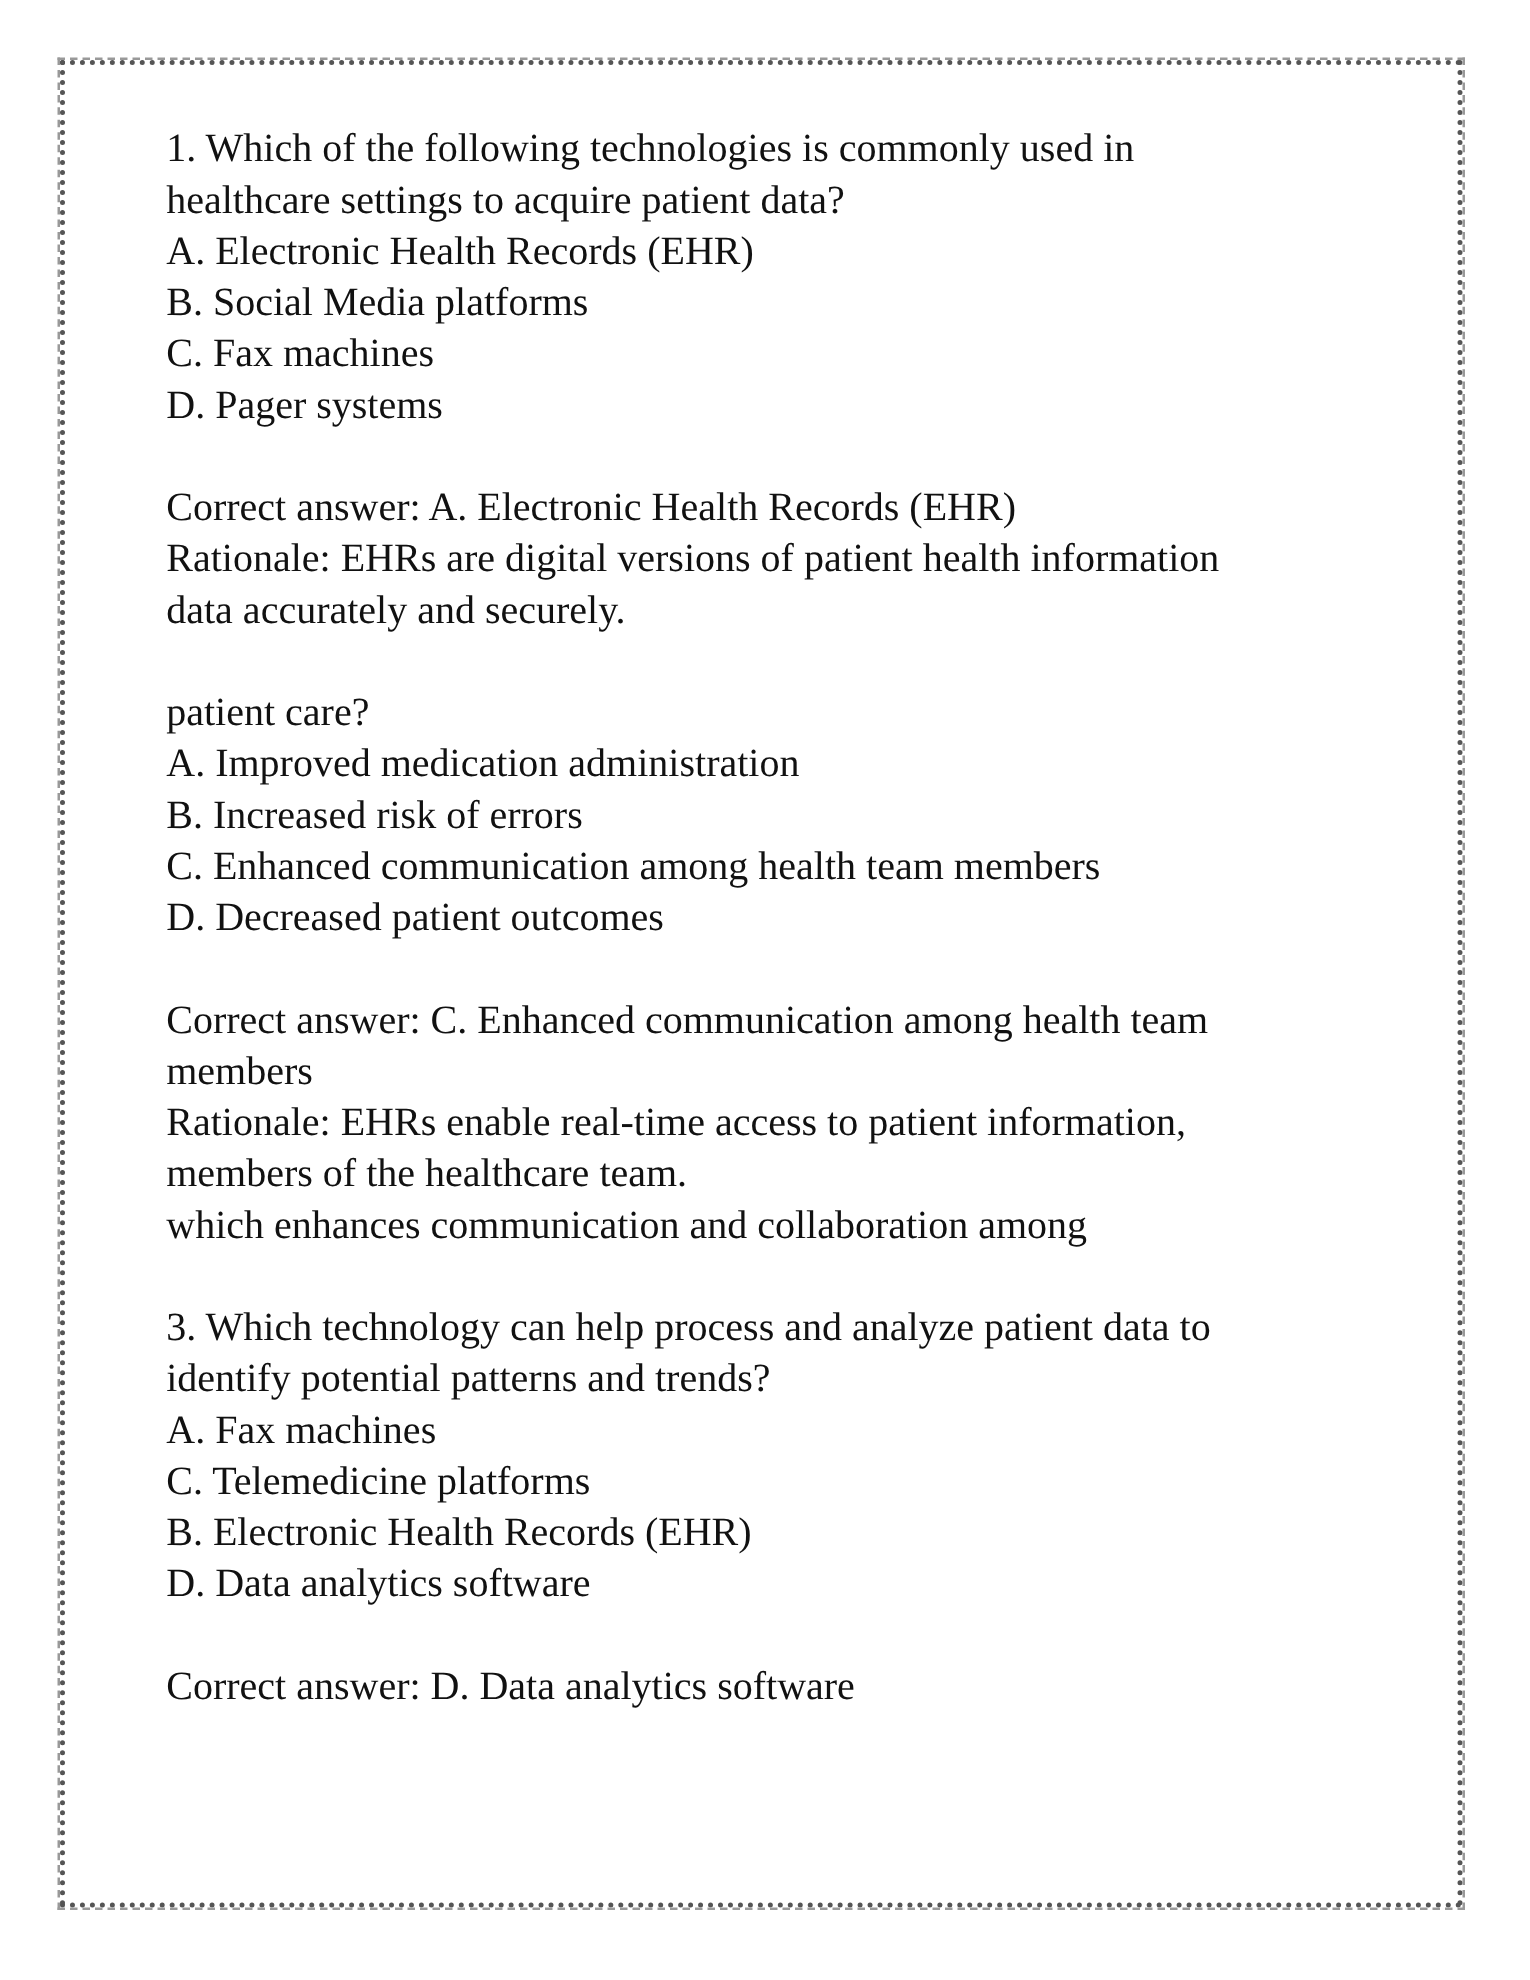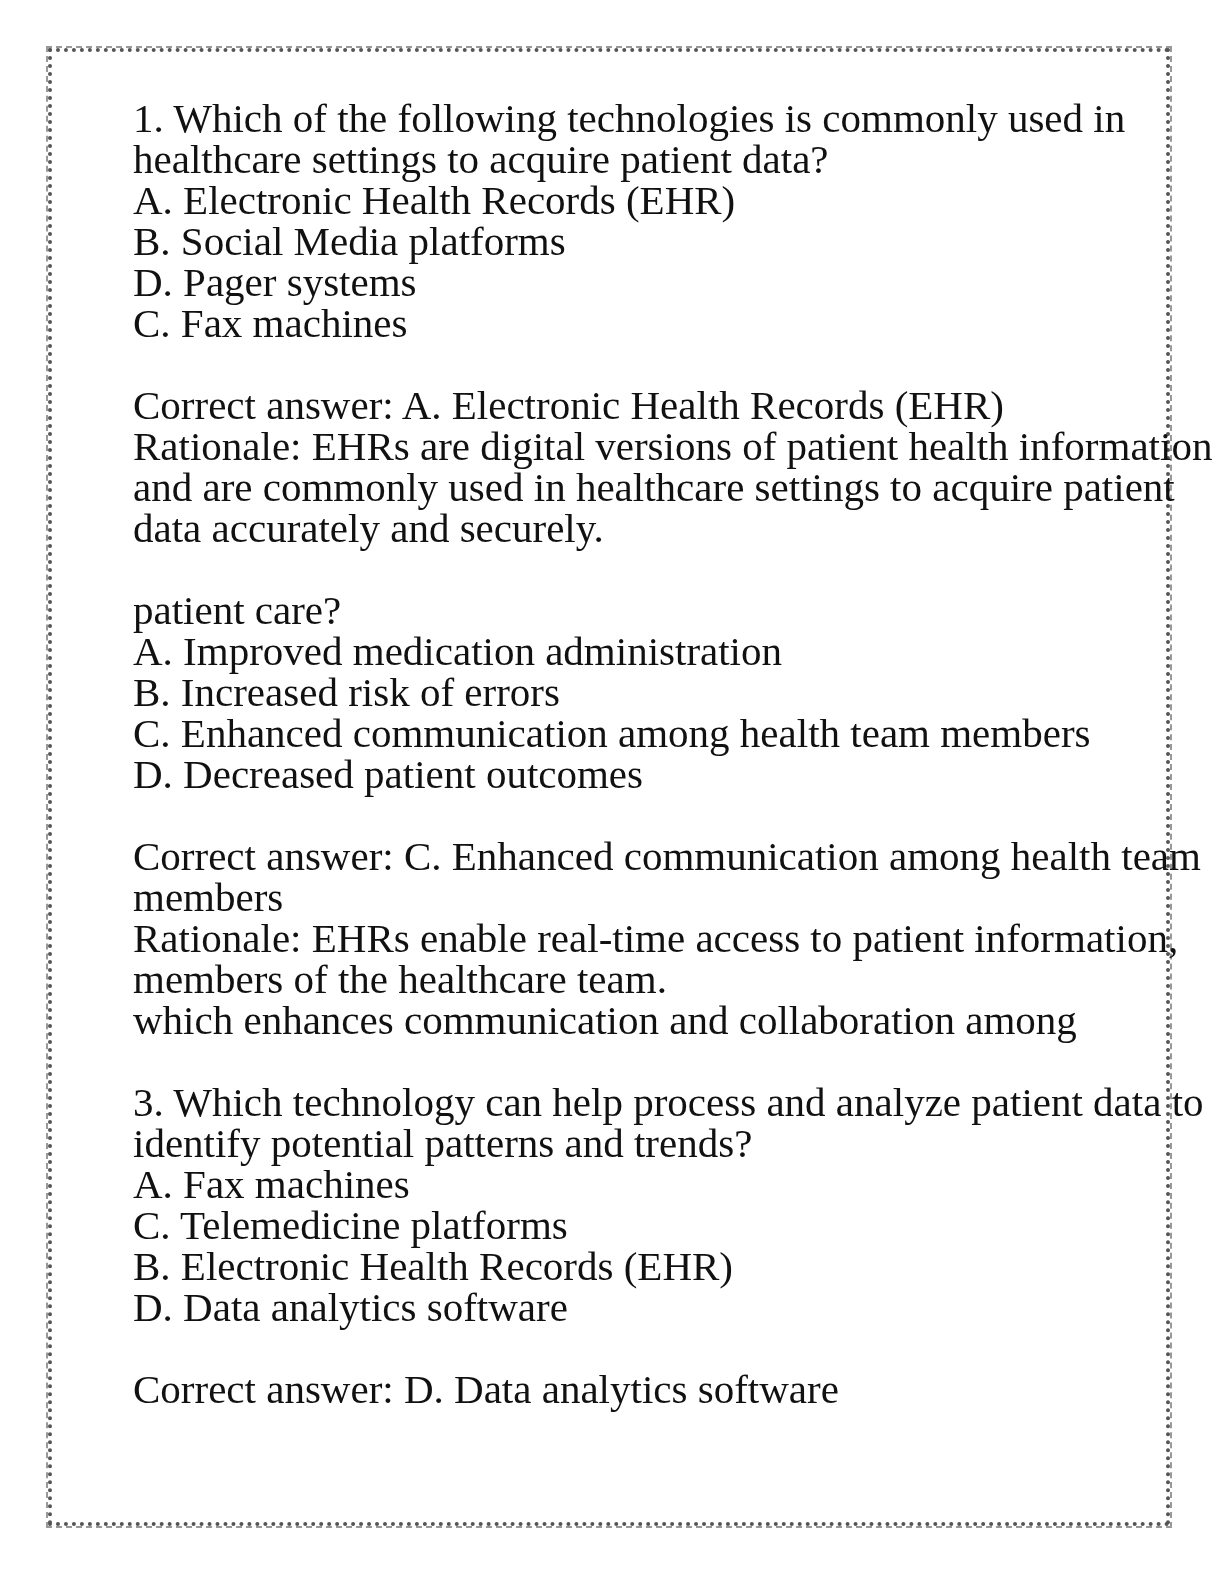--- a/index.html
+++ b/index.html
@@ -8,43 +8,42 @@
     position:absolute; left:48px; top:48px; width:1122px; height:1478px;
     box-sizing:border-box;
     border:4px dotted #555;
   }
   .border::before {
     content:""; position:absolute; inset:-6px;
     border:2px dashed #999;
   }
   .content {
     position:absolute; left:133px; top:98px; width:960px;
-    font-family:"Liberation Serif", serif; font-size:41px; line-height:41px; color:#111;
+    font-family:"Liberation Serif", serif; font-size:32px; line-height:41px; color:#111;
   }
   .line { white-space:nowrap; height:41px; }
   .gap { height:41px; }
 </style>
 </head>
 <body>
 
 <div class="border"></div>
 
 <div class="content">
 
   <div>
     <div class="line">1. Which of the following technologies is commonly used in</div>
     <div class="line">healthcare settings to acquire patient data?</div>
     <div class="line">A. Electronic Health Records (EHR)</div>
     <div class="line">B. Social Media platforms</div>
+    <div class="line">C. Fax machines</div>
     <div class="line">D. Pager systems</div>
-    <div class="line">C. Fax machines</div>
     <div class="gap"></div>
     <div class="line">Correct answer: A. Electronic Health Records (EHR)</div>
     <div class="line">Rationale: EHRs are digital versions of patient health information</div>
-    <div class="line">and are commonly used in healthcare settings to acquire patient</div>
     <div class="line">data accurately and securely.</div>
     <div class="gap"></div>
   </div>
 
   <div>
     <div class="line">patient care?</div>
     <div class="line">A. Improved medication administration</div>
     <div class="line">B. Increased risk of errors</div>
     <div class="line">C. Enhanced communication among health team members</div>
     <div class="line">D. Decreased patient outcomes</div>

